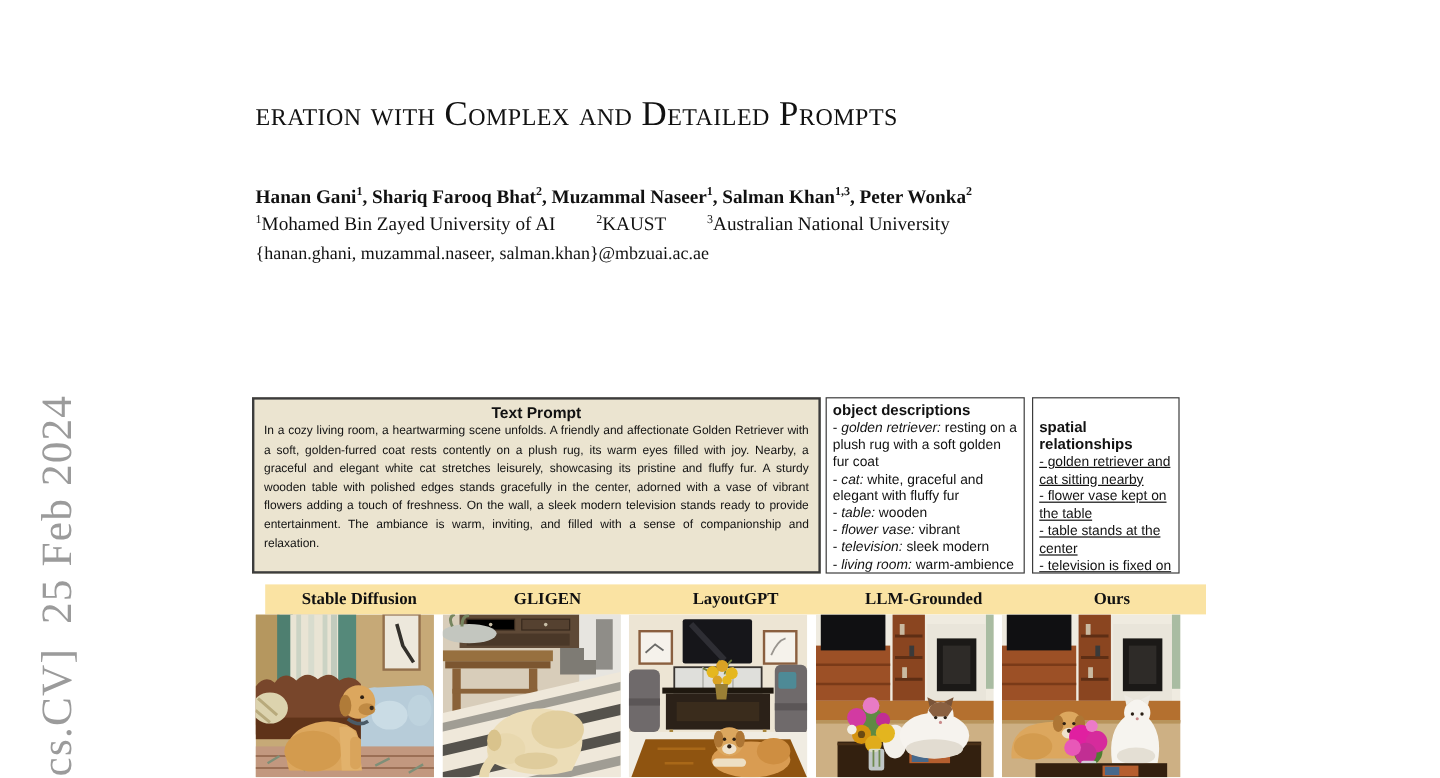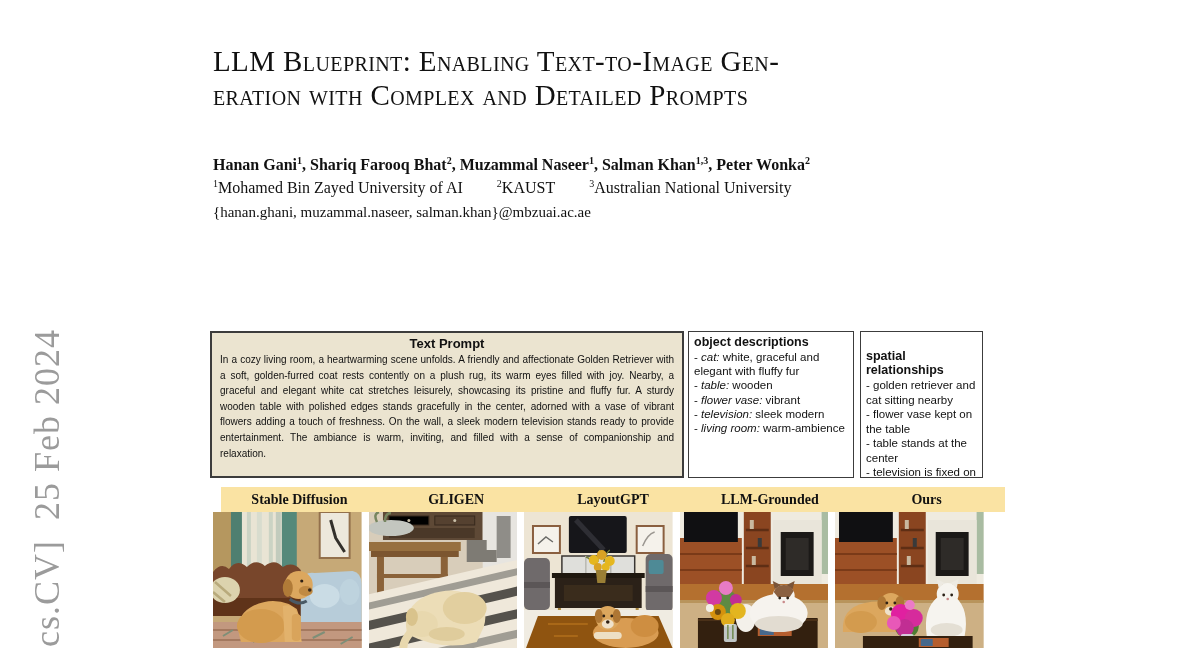--- a/index.html
+++ b/index.html
@@ -46,21 +46,21 @@
     box-sizing:border-box; border:1.5px solid #3c3c3c; background:#fff;
     font-family:"Liberation Sans", sans-serif; overflow:hidden; height:147px;
   }
   .prompt-box { width:474px; border-width:2px; padding:3px 8px 4px 8px; margin-right:4px; }
   .prompt-title { font-size:13px; font-weight:bold; text-align:center; margin-bottom:1px; }
   .prompt-body  { font-size:10px; line-height:15.6px; text-align:justify; }
   .obj-box { width:166px; padding:3px 5px; margin-right:6px; }
   .box-title { font-size:12.5px; font-weight:bold; margin-bottom:1px; }
   .obj-item, .sp-item { font-size:11.5px; line-height:14.2px; }
   .sp-box { width:123px; padding:17px 5px; }
-  .sp-item { line-height:14.5px; }
+  .sp-item { line-height:14.5px;text-decoration:underline; }
   
   .band {
     position:absolute; left:201px; top:487px; width:784px; height:25px;
     display:flex; align-items:center;margin-left:20px;
   }
   .method-label {
     flex:1; text-align:center;
     font-family:"Liberation Serif", serif; font-weight:bold; font-size:14px;
   }
   
@@ -71,37 +71,38 @@
   .panel { flex:1; height:136px; }
   .panel svg { display:block; width:100%; height:100%; }
 </style>
 </head>
 <body>
 
 <div class="page">
 
   <div class="watermark" style="color: rgb(155, 155, 155);">[cs.CV]  25 Feb 2024</div>
 
-  <h1 class="title"><span>LLM Blueprint: Enabling Text-to-Image Gen-</span><br><span>eration with Complex and Detailed Prompts</span></h1>
+  <h1 class="title"><br><span>eration with Complex and Detailed Prompts</span></h1>
 
   <div class="authors"><span><span>Hanan Gani</span><sup>1</sup><span>, </span></span><span><span>Shariq Farooq Bhat</span><sup>2</sup><span>, </span></span><span><span>Muzammal Naseer</span><sup>1</sup><span>, </span></span><span><span>Salman Khan</span><sup>1,3</sup><span>, </span></span><span><span>Peter Wonka</span><sup>2</sup><span></span></span></div>
 
   <div class="affils"><span class="affil-item"><sup>1</sup><span>Mohamed Bin Zayed University of AI</span></span><span class="affil-item"><sup>2</sup><span>KAUST</span></span><span class="affil-item"><sup>3</sup><span>Australian National University</span></span></div>
 
   <div class="email l1">{hanan.ghani, muzammal.naseer, salman.khan}@mbzuai.ac.ae</div>
 
   <div class="boxes">
 
     <div class="box prompt-box" style="background-color: rgb(235, 228, 208);">
       <div class="prompt-title">Text Prompt</div>
       <div class="prompt-body">In a cozy living room, a heartwarming scene unfolds. A friendly and affectionate Golden Retriever with a soft, golden-furred coat rests contently on a plush rug, its warm eyes filled with joy. Nearby, a graceful and elegant white cat stretches leisurely, showcasing its pristine and fluffy fur. A sturdy wooden table with polished edges stands gracefully in the center, adorned with a vase of vibrant flowers adding a touch of freshness. On the wall, a sleek modern television stands ready to provide entertainment. The ambiance is warm, inviting, and filled with a sense of companionship and relaxation.</div>
     </div>
 
     <div class="box obj-box">
       <div class="box-title">object descriptions</div>
+      <div class="obj-item"><span>- </span><i>golden retriever:</i><span> resting on a plush rug with a soft golden fur coat</span></div>
       <div class="obj-item"><span>- </span><i>cat:</i><span> white, graceful and elegant with fluffy fur</span></div>
       <div class="obj-item"><span>- </span><i>table:</i><span> wooden</span></div>
       <div class="obj-item"><span>- </span><i>flower vase:</i><span> vibrant</span></div>
       <div class="obj-item"><span>- </span><i>television:</i><span> sleek modern</span></div>
       <div class="obj-item"><span>- </span><i>living room:</i><span> warm-ambience</span></div>
     </div>
 
     <div class="box sp-box">
       <div class="box-title">spatial relationships</div>
       <div class="sp-item">- golden retriever and cat sitting nearby</div>

